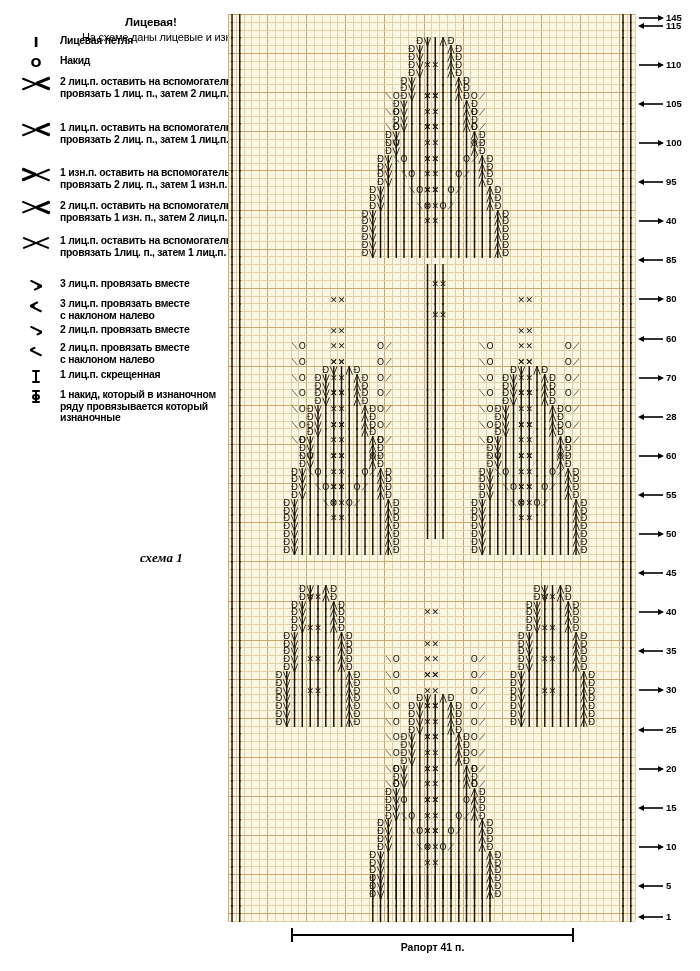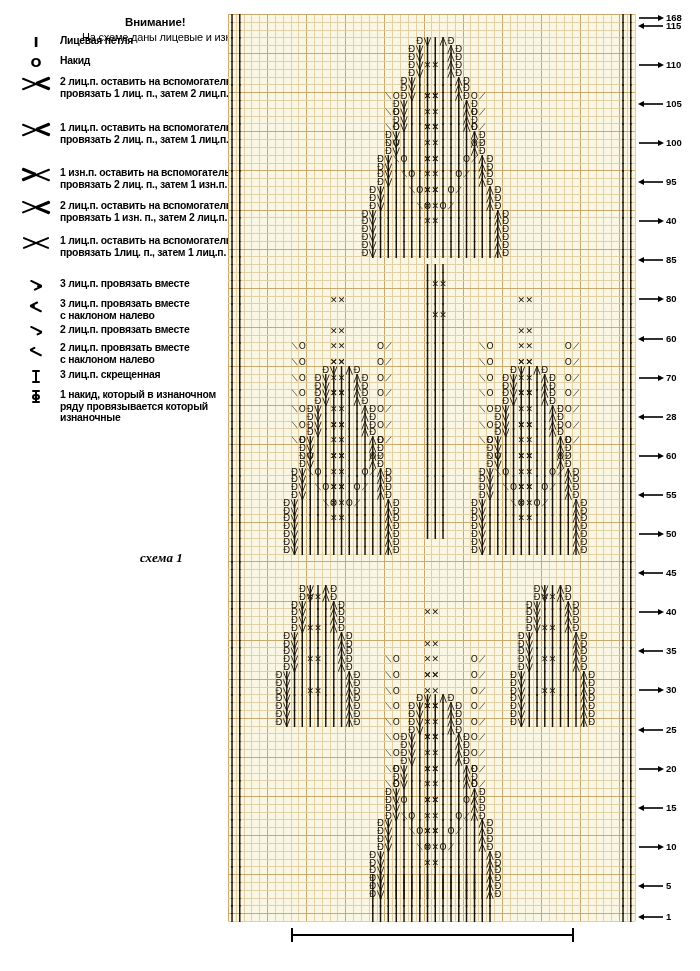--- a/index.html
+++ b/index.html
@@ -72,21 +72,21 @@
   #rep-cap-r{position:absolute;left:572px;top:928px;width:2px;height:14px;background:#000;}
   #rep-text{
     position:absolute;left:291px;top:941px;width:283px;text-align:center;
     font-size:10.5px;font-weight:bold;
   }
 </style>
 </head>
 <body>
 
 <div id="legend">
-  <div class="legend-title">Внимание!</div>
+  <div class="legend-title">Лицевая!</div>
   <div class="legend-sub">На схеме даны лицевые и изнаночные ряды.</div>
   <div class="scheme-label">схема 1</div>
   <div id="legend-rows">
       <div class="lrow" style="top: 0px;">
         <div class="lsym" style="top: 34px;"><span class="sym-I">I</span></div>
         <div class="ltxt" style="top: 35px;">Лицевая петля</div>
       </div>
       <div class="lrow" style="top: 0px;">
         <div class="lsym" style="top: 54px;"><span class="sym-O">O</span></div>
         <div class="ltxt" style="top: 55px;">Накид</div>
@@ -129,21 +129,21 @@
         <div class="lsym" style="top: 323px;"><span class="cab" style="width:16px;height:13px;"><i style="left:14px;top:5.5px;width:13px;height:2.2px;transform:rotate(206deg);transform-origin:left center;"></i><i style="left:14px;top:5.5px;width:6px;height:2.2px;transform:rotate(154deg);transform-origin:left center;"></i></span></div>
         <div class="ltxt" style="top: 324px;">2 лиц.п. провязать вместе</div>
       </div>
       <div class="lrow" style="top: 0px;">
         <div class="lsym" style="top: 341px;"><span class="cab" style="width:16px;height:13px;"><i style="left:2px;top:5.5px;width:13px;height:2.2px;transform:rotate(26deg);transform-origin:left center;"></i><i style="left:2px;top:5.5px;width:6px;height:2.2px;transform:rotate(-26deg);transform-origin:left center;"></i></span></div>
         <div class="ltxt" style="top: 342px;">2 лиц.п. провязать вместе</div>
         <div class="ltxt" style="top: 353.6px;">с наклоном налево</div>
       </div>
       <div class="lrow" style="top: 0px;">
         <div class="lsym" style="top: 368px;"><span class="cab" style="width:12px;height:14px;"><i style="left:4.6px;top:1px;width:2.4px;height:12px;transform:none;border-radius:0;"></i><i style="left:1.6px;top:0.6px;width:8.5px;height:2px;transform:none;"></i><i style="left:1.6px;top:11.6px;width:8.5px;height:2px;transform:none;"></i></span></div>
-        <div class="ltxt" style="top: 369px;">3 лиц.п. скрещенная</div>
+        <div class="ltxt" style="top: 369px;">1 лиц.п. скрещенная</div>
       </div>
       <div class="lrow" style="top: 0px;">
         <div class="lsym" style="top: 388px;"><span class="cab" style="width:12px;height:14px;"><i style="left:4.6px;top:1px;width:2.4px;height:12px;transform:none;border-radius:0;"></i><i style="left:1.6px;top:0.6px;width:8.5px;height:2px;transform:none;"></i><i style="left:1.6px;top:11.6px;width:8.5px;height:2px;transform:none;"></i><i style="left:2.2px;top:4.4px;width:7.5px;height:6.5px;border-radius:50%;background:transparent;border:2px solid #000;box-sizing:border-box;"></i></span></div>
         <div class="ltxt" style="top: 389px;">1 накид, который в изнаночном</div>
         <div class="ltxt" style="top: 400.6px;">ряду провязывается который</div>
         <div class="ltxt" style="top: 412.2px;">изнаночные</div>
       </div>
     </div>
 </div>
 
@@ -3316,21 +3316,22 @@
           <line x1="25" y1="6" x2="4" y2="6" stroke="#000" stroke-width="1.6"></line>
           <polygon points="0,6 6,3 6,9" fill="#000"></polygon>
         </svg></span>
       <span class="num">115</span>
     </div>
     <div class="rlab" style="top:11.9px;">
       <span class="arr"><svg width="26" height="12" viewBox="0 0 26 12">
           <line x1="1" y1="6" x2="22" y2="6" stroke="#000" stroke-width="1.6"></line>
           <polygon points="26,6 20,3 20,9" fill="#000"></polygon>
         </svg></span>
-      <span class="num">168</span>
+      <span class="num">145</span>
     </div>
   </div>
 
 <div id="repeat">
   <div id="rep-cap-l"></div>
   <div id="rep-line"></div>
   <div id="rep-cap-r"></div>
+  <div id="rep-text">Рапорт 41 п.</div>
 </div>
 
 </body></html>

